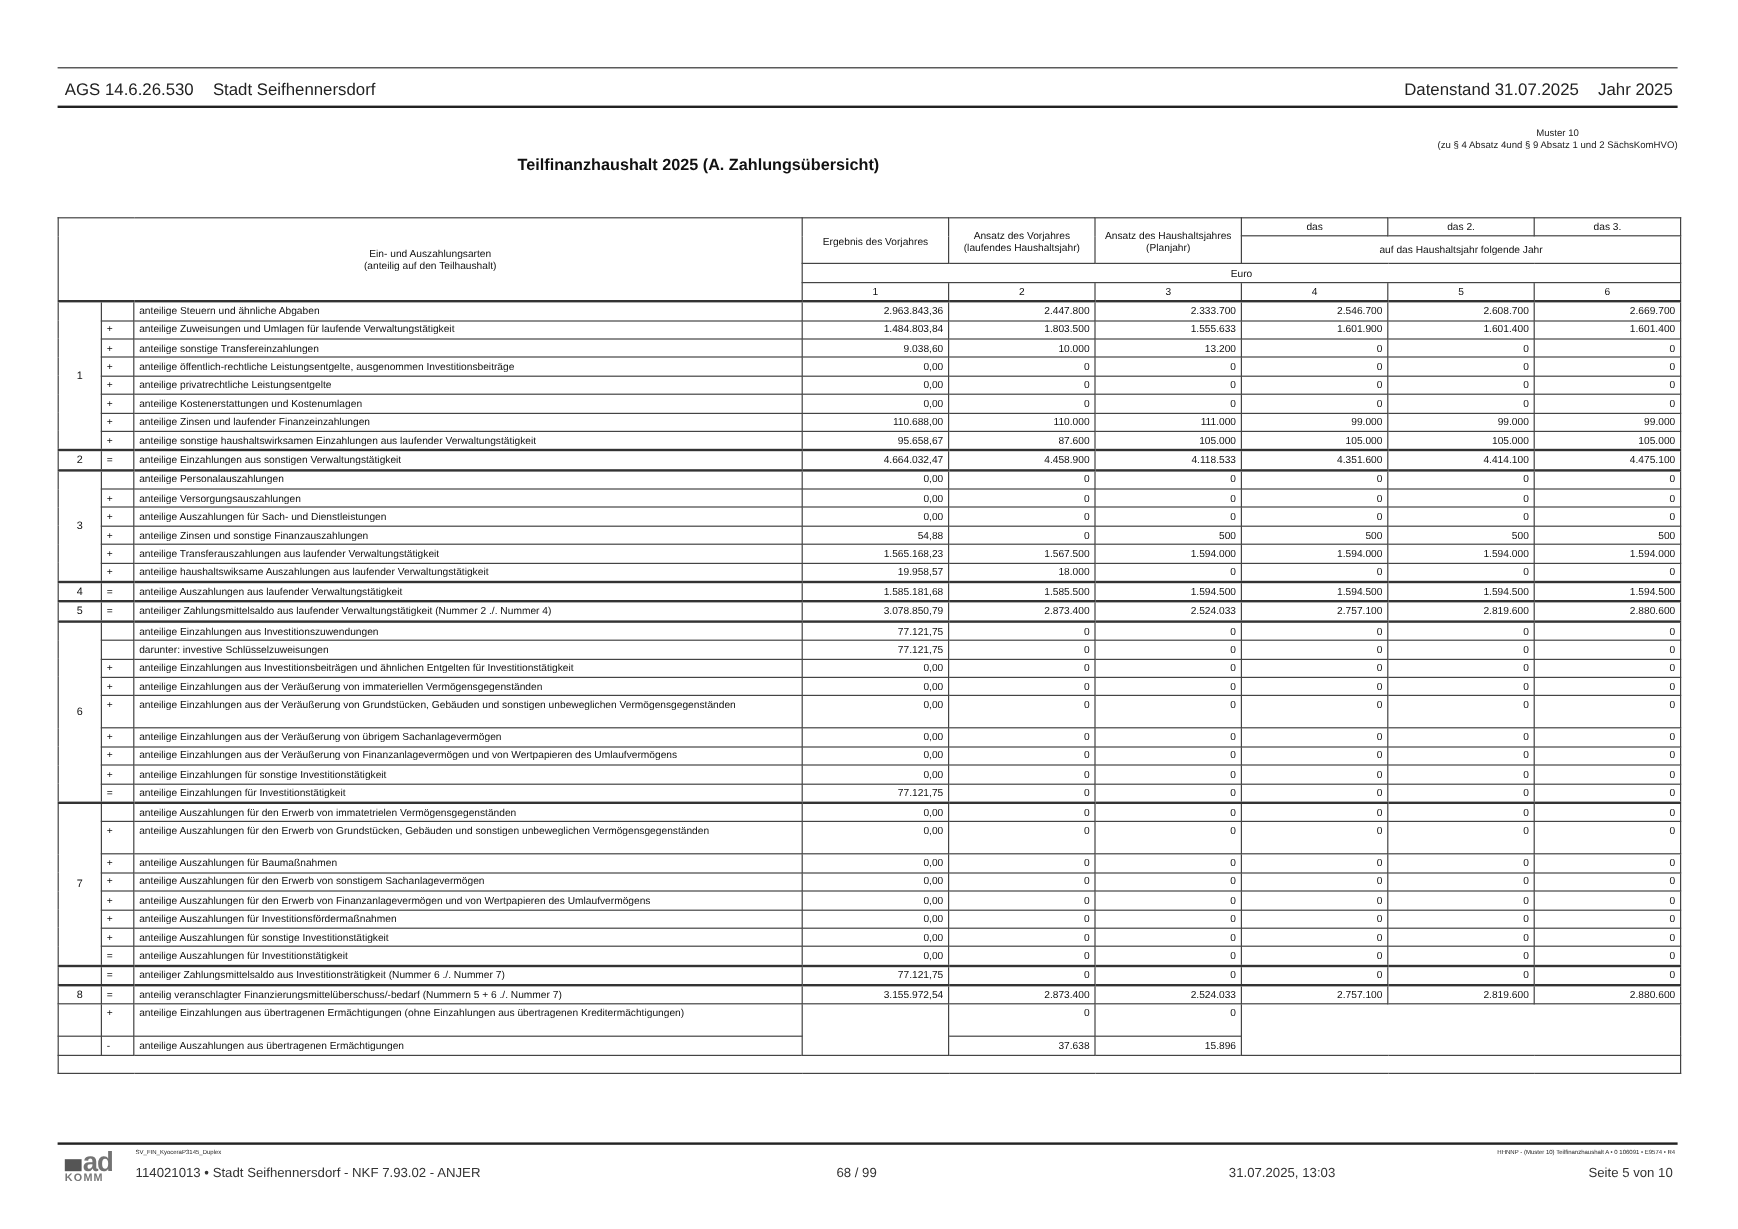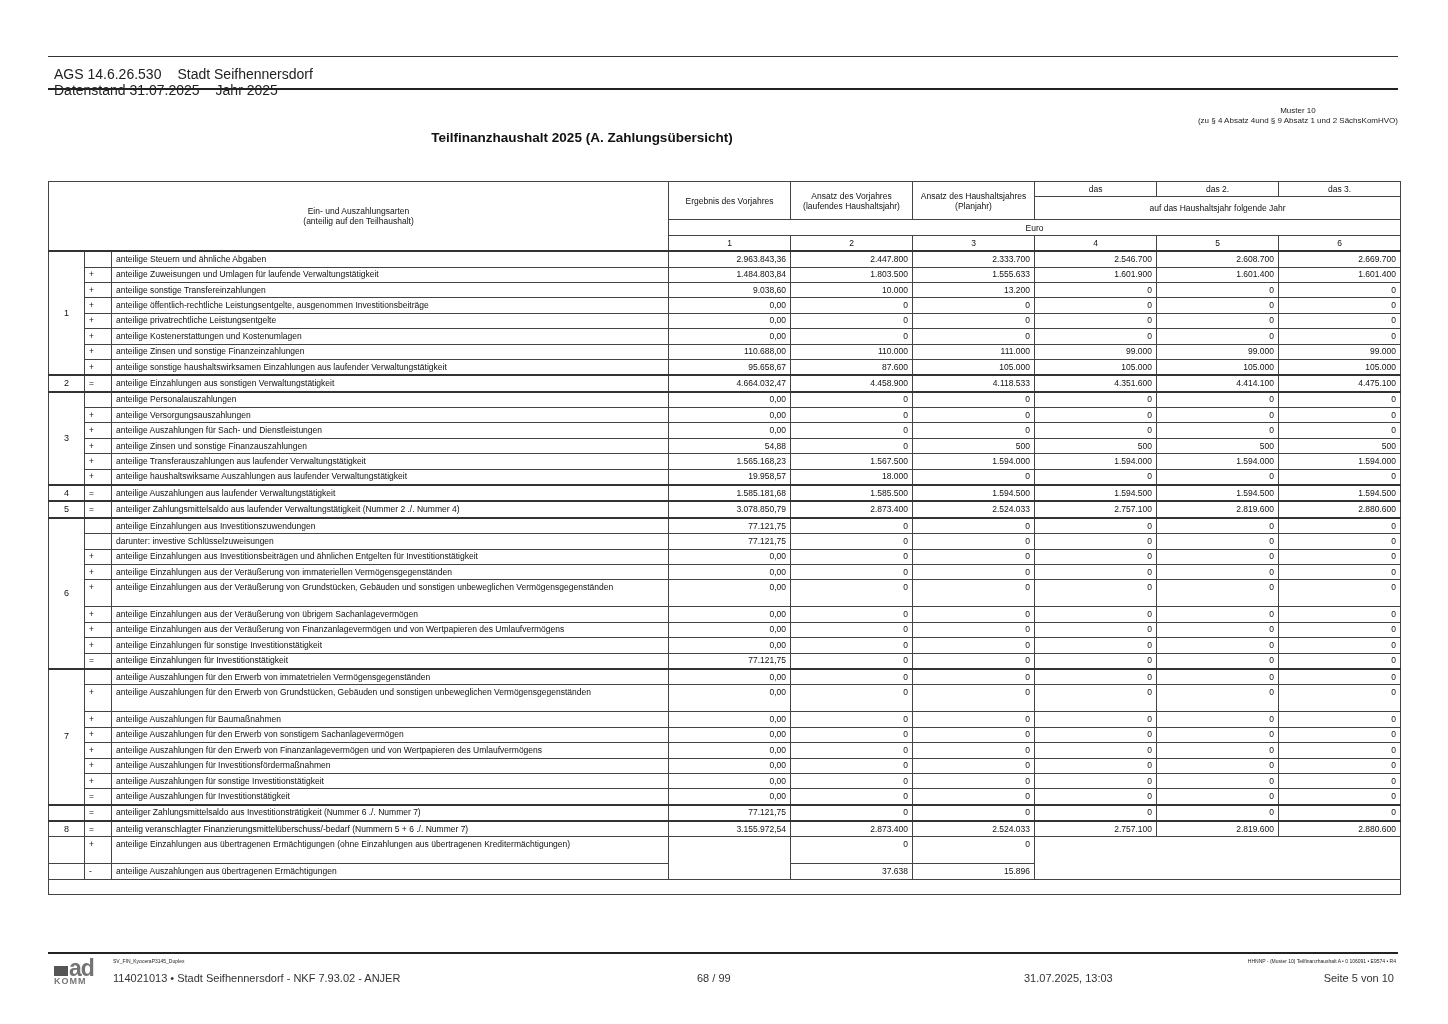--- a/index.html
+++ b/index.html
@@ -1,19 +1,19 @@
 <!DOCTYPE html>
 <html><head>
 <meta charset="utf-8">
 <style>
   html, body { margin: 0; padding: 0; background: #ffffff; }
   body { width: 1448px; height: 1024px; position: relative; font-family: "Liberation Sans", sans-serif; color: #111; overflow: hidden; }
   .hdr-line { position: absolute; left: 48px; width: 1350px; height: 1px; background: #333; }
   .hdr-line.thick { height: 2px; background: #222; }
-  .hdr { position: absolute; top: 66px; left: 54px; right: 54px; height: 18px; font-size: 14px; display: flex; justify-content: space-between; color: #222; flex-direction: column; }
+  .hdr { position: absolute; top: 66px; left: 54px; right: 54px; height: 18px; font-size: 14px; display: flex; justify-content: space-between; color: #222; }
   .hdr span.gap { margin-left: 16px; }
   .muster { position: absolute; right: 50px; top: 106px; text-align: center; font-size: 8px; line-height: 10px; color: #222; }
   .title { position: absolute; top: 129px; left: 0; width: 1164px; text-align: center; font-weight: bold; font-size: 13.5px; line-height: 17px; }
   table.main { position: absolute; left: 48px; top: 181px; width: 1352px; border-collapse: collapse; font-size: 8.5px; table-layout: fixed; }
   table.main td { border: 1px solid #444; padding: 0 4px; height: 14.4px; line-height: 11px; vertical-align: middle; }
   table.main td.num { text-align: right; padding-right: 4px; }
   table.main td.grp { text-align: center; font-size: 9px; }
   table.main td.op { text-align: left; padding-left: 4px; }
   table.main td.lbl { padding-left: 4px; }
   table.main tr.tall td { height: 24px; vertical-align: top; padding-top: 2px; }
@@ -147,21 +147,21 @@
         <td class="lbl">anteilige Kostenerstattungen und Kostenumlagen</td>
         <td class="num">0,00</td>
         <td class="num">0</td>
         <td class="num">0</td>
         <td class="num">0</td>
         <td class="num">0</td>
         <td class="num">0</td>
       </tr>
       <tr>
         <td class="op">+</td>
-        <td class="lbl">anteilige Zinsen und sonstige Finanzeinzahlungen</td>
+        <td class="lbl">anteilige Zinsen und laufender Finanzeinzahlungen</td>
         <td class="num">110.688,00</td>
         <td class="num">110.000</td>
         <td class="num">111.000</td>
         <td class="num">99.000</td>
         <td class="num">99.000</td>
         <td class="num">99.000</td>
       </tr>
       <tr>
         <td class="op">+</td>
         <td class="lbl">anteilige sonstige haushaltswirksamen Einzahlungen aus laufender Verwaltungstätigkeit</td>

